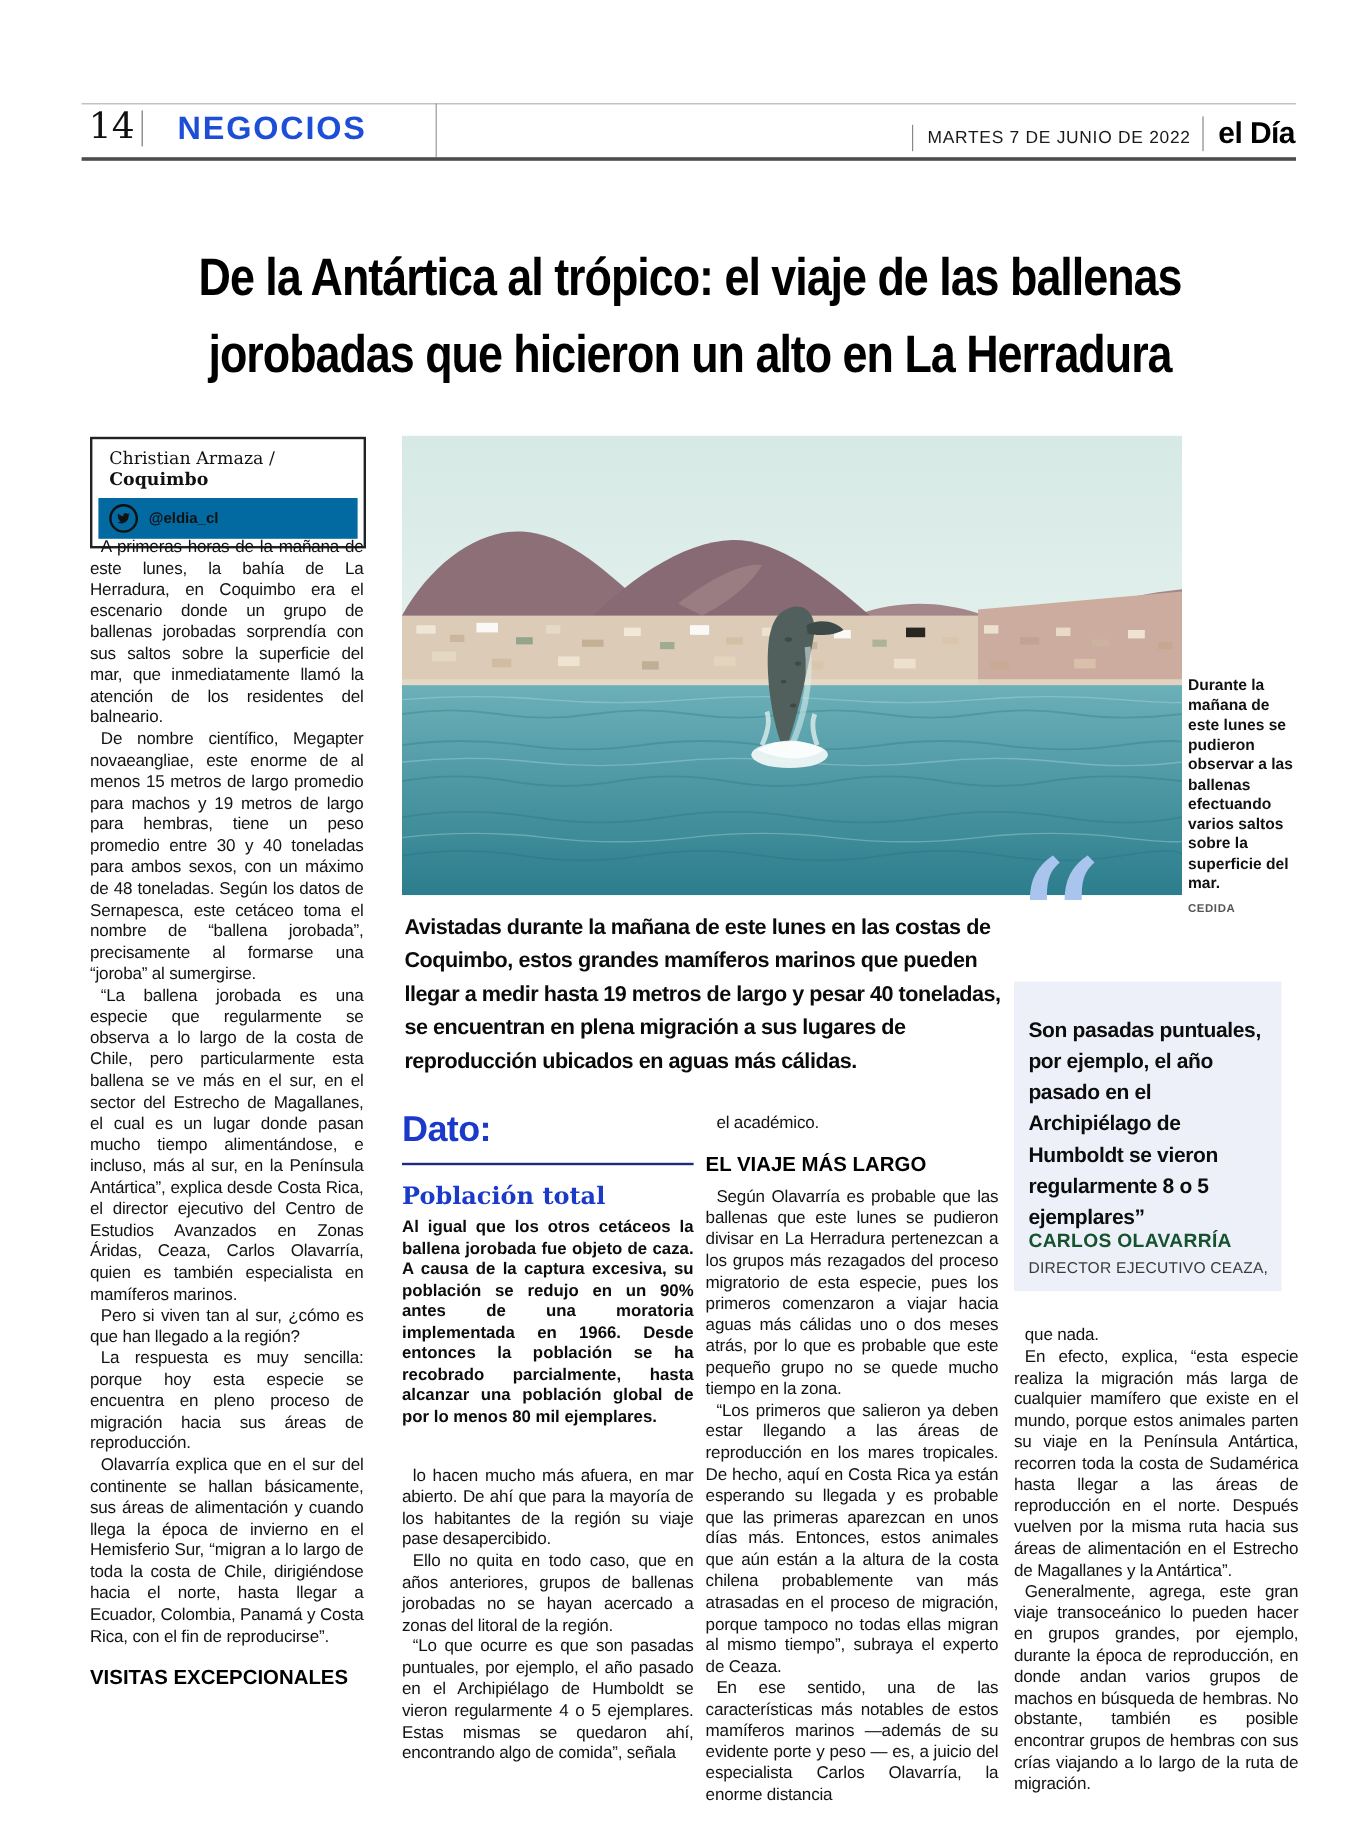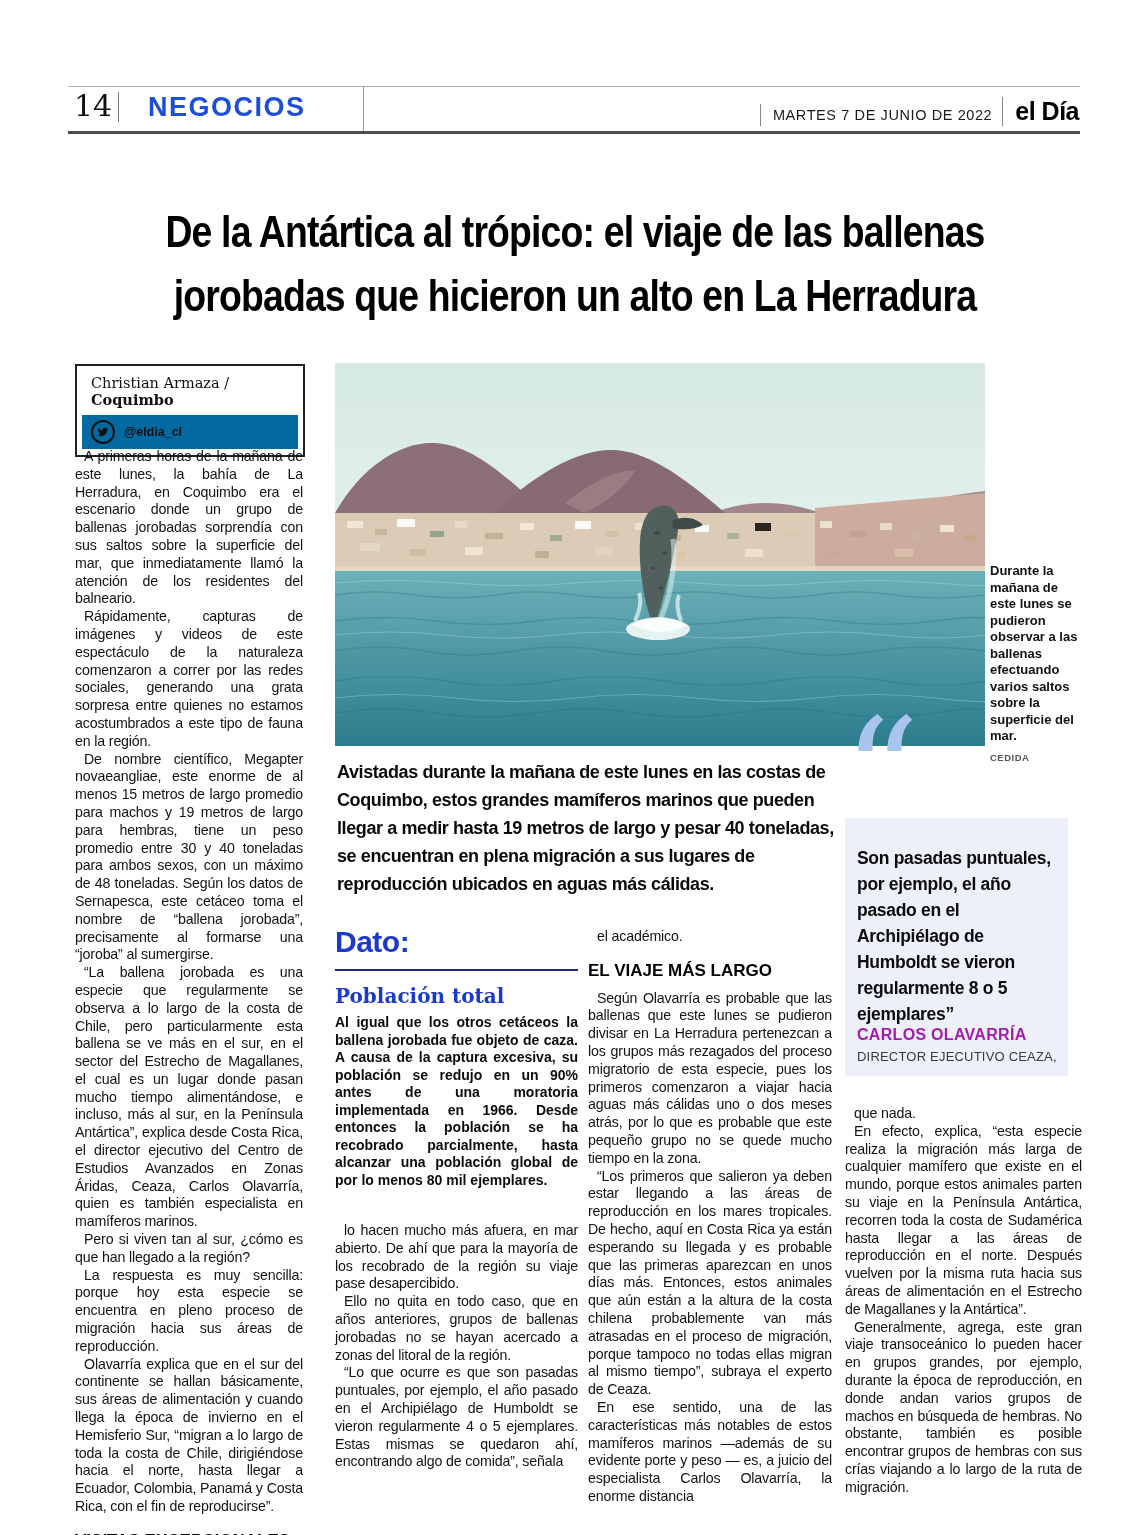--- a/index.html
+++ b/index.html
@@ -45,21 +45,21 @@
   
   .lede{left:337px;top:758px;width:498px;text-align:left;font-size:18px;font-weight:700;
         line-height:28px;letter-spacing:-.4px;color:#0a0a0a;}
 
   
   .q-panel{left:845px;top:818px;width:223px;height:258px;background:#edf0f9;}
   .q-mark{left:843px;top:698px;font-family:"DejaVu Serif",serif;font-size:150px;line-height:150px;
           color:#a9c4ed;letter-spacing:-8px;}
   .q-text{left:857px;top:845px;width:200px;font-size:17.5px;font-weight:700;line-height:26px;
           letter-spacing:-.3px;color:#0c0c0c;}
-  .q-author{left:857px;top:1026px;width:200px;font-size:16px;font-weight:700;letter-spacing:.3px;color:#a21caf;}
+  .q-author{left:857px;top:1026px;width:200px;font-size:16px;font-weight:700;letter-spacing:.3px;color:#14532d;}
   .q-role{left:857px;top:1049px;width:200px;font-size:13px;font-weight:500;letter-spacing:.2px;color:#3a3a3a;}
 
   
   .dato-label{left:335px;top:925px;font-size:30px;font-weight:700;color:#1b3ac9;letter-spacing:-.5px;}
   .dato-rule{left:335px;top:969px;width:243px;height:2px;background:#1f2a7c;}
   .dato-title{left:335px;top:984px;font-family:"DejaVu Serif",serif;font-size:20px;font-weight:700;color:#1b3ac9;}
   .dato-body{left:335px;top:1014px;width:243px;font-size:14px;font-weight:700;line-height:17.5px;
              text-align:justify;color:#0c0c0c;}
 
   
@@ -208,32 +208,31 @@
   <div class="abs q-author">CARLOS OLAVARRÍA</div>
   <div class="abs q-role">DIRECTOR EJECUTIVO CEAZA,</div>
 
   <div class="abs dato-label">Dato:</div>
   <div class="abs dato-rule"></div>
   <div class="abs dato-title">Población total</div>
   <div class="abs dato-body">Al igual que los otros cetáceos la ballena jorobada fue objeto de caza. A causa de la captura excesiva, su población se redujo en un 90% antes de una moratoria implementada en 1966. Desde entonces la población se ha recobrado parcialmente, hasta alcanzar una población global de por lo menos 80 mil ejemplares.</div>
 
   <div class="abs col col1">
     <p>A primeras horas de la mañana de este lunes, la bahía de La Herradura, en Coquimbo era el escenario donde un grupo de ballenas jorobadas sorprendía con sus saltos sobre la superficie del mar, que inmediatamente llamó la atención de los residentes del balneario.</p>
-    <p>Rápidamente, capturas de imágenes y videos de este espectáculo de la naturaleza comenzaron a correr por las redes sociales, generando una grata sorpresa entre quienes no estamos acostumbrados a este tipo de fauna en la región.</p>
     <p>De nombre científico, Megapter novaeangliae, este enorme de al menos 15 metros de largo promedio para machos y 19 metros de largo para hembras, tiene un peso promedio entre 30 y 40 toneladas para ambos sexos, con un máximo de 48 toneladas. Según los datos de Sernapesca, este cetáceo toma el nombre de “ballena jorobada”, precisamente al formarse una “joroba” al sumergirse.</p>
     <p>“La ballena jorobada es una especie que regularmente se observa a lo largo de la costa de Chile, pero particularmente esta ballena se ve más en el sur, en el sector del Estrecho de Magallanes, el cual es un lugar donde pasan mucho tiempo alimentándose, e incluso, más al sur, en la Península Antártica”, explica desde Costa Rica, el director ejecutivo del Centro de Estudios Avanzados en Zonas Áridas, Ceaza, Carlos Olavarría, quien es también especialista en mamíferos marinos.</p>
     <p>Pero si viven tan al sur, ¿cómo es que han llegado a la región?</p>
     <p>La respuesta es muy sencilla: porque hoy esta especie se encuentra en pleno proceso de migración hacia sus áreas de reproducción.</p>
     <p>Olavarría explica que en el sur del continente se hallan básicamente, sus áreas de alimentación y cuando llega la época de invierno en el Hemisferio Sur, “migran a lo largo de toda la costa de Chile, dirigiéndose hacia el norte, hasta llegar a Ecuador, Colombia, Panamá y Costa Rica, con el fin de reproducirse”.</p>
     <div class="subhead">VISITAS EXCEPCIONALES</div>
 
   </div>
 
   <div class="abs col col2">
-    <p>lo hacen mucho más afuera, en mar abierto. De ahí que para la mayoría de los recobrado de la región su viaje pase desapercibido.</p>
+    <p>lo hacen mucho más afuera, en mar abierto. De ahí que para la mayoría de los habitantes de la región su viaje pase desapercibido.</p>
     <p>Ello no quita en todo caso, que en años anteriores, grupos de ballenas jorobadas no se hayan acercado a zonas del litoral de la región.</p>
     <p>“Lo que ocurre es que son pasadas puntuales, por ejemplo, el año pasado en el Archipiélago de Humboldt se vieron regularmente 4 o 5 ejemplares. Estas mismas se quedaron ahí, encontrando algo de comida”, señala</p>
   </div>
 
   <div class="abs col col3">
     <p>el académico.</p>
     <div class="subhead">EL VIAJE MÁS LARGO</div>
     <p>Según Olavarría es probable que las ballenas que este lunes se pudieron divisar en La Herradura pertenezcan a los grupos más rezagados del proceso migratorio de esta especie, pues los primeros comenzaron a viajar hacia aguas más cálidas uno o dos meses atrás, por lo que es probable que este pequeño grupo no se quede mucho tiempo en la zona.</p>
     <p>“Los primeros que salieron ya deben estar llegando a las áreas de reproducción en los mares tropicales. De hecho, aquí en Costa Rica ya están esperando su llegada y es probable que las primeras aparezcan en unos días más. Entonces, estos animales que aún están a la altura de la costa chilena probablemente van más atrasadas en el proceso de migración, porque tampoco no todas ellas migran al mismo tiempo”, subraya el experto de Ceaza.</p>
     <p>En ese sentido, una de las características más notables de estos mamíferos marinos —además de su evidente porte y peso — es, a juicio del especialista Carlos Olavarría, la enorme distancia</p>

